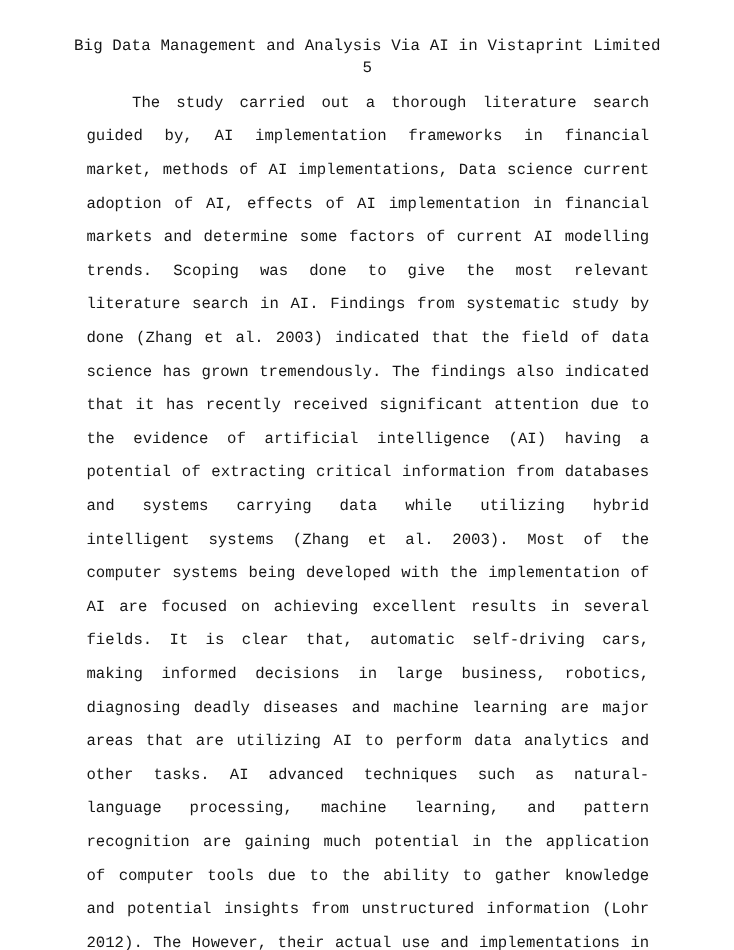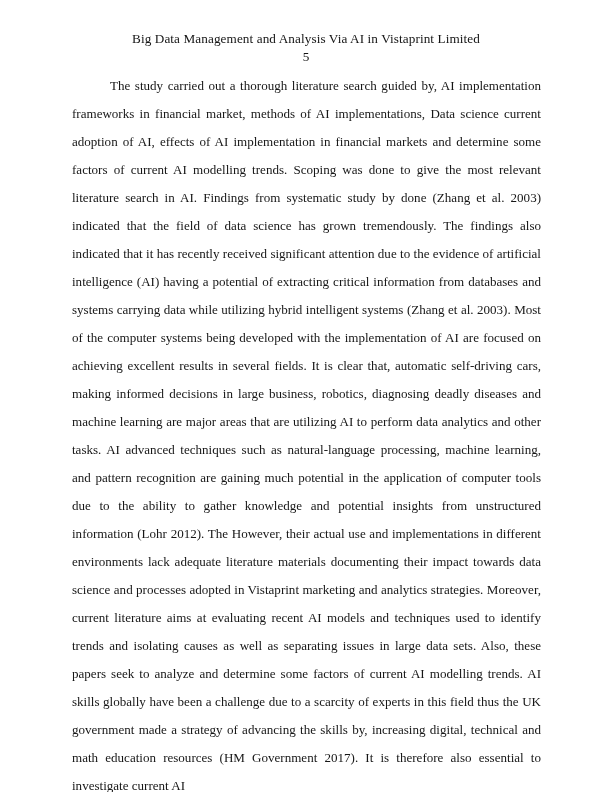--- a/index.html
+++ b/index.html
@@ -14,20 +14,21 @@
     font-family: "Liberation Serif", "DejaVu Serif", serif;
     color: #1a1a1a;
     -webkit-font-smoothing: antialiased;
   }
   .page {
     position: relative;
     width: 612px;
     height: 792px;
     background: #ffffff;
     box-sizing: border-box;
+    font-family: Liberation Mono, monospace;
   }
   .header-block {
     position: absolute;
     left: 0;
     top: 30px;
     width: 612px;
     text-align: center;
   }
   .running-head {
     font-size: 13.2px;

